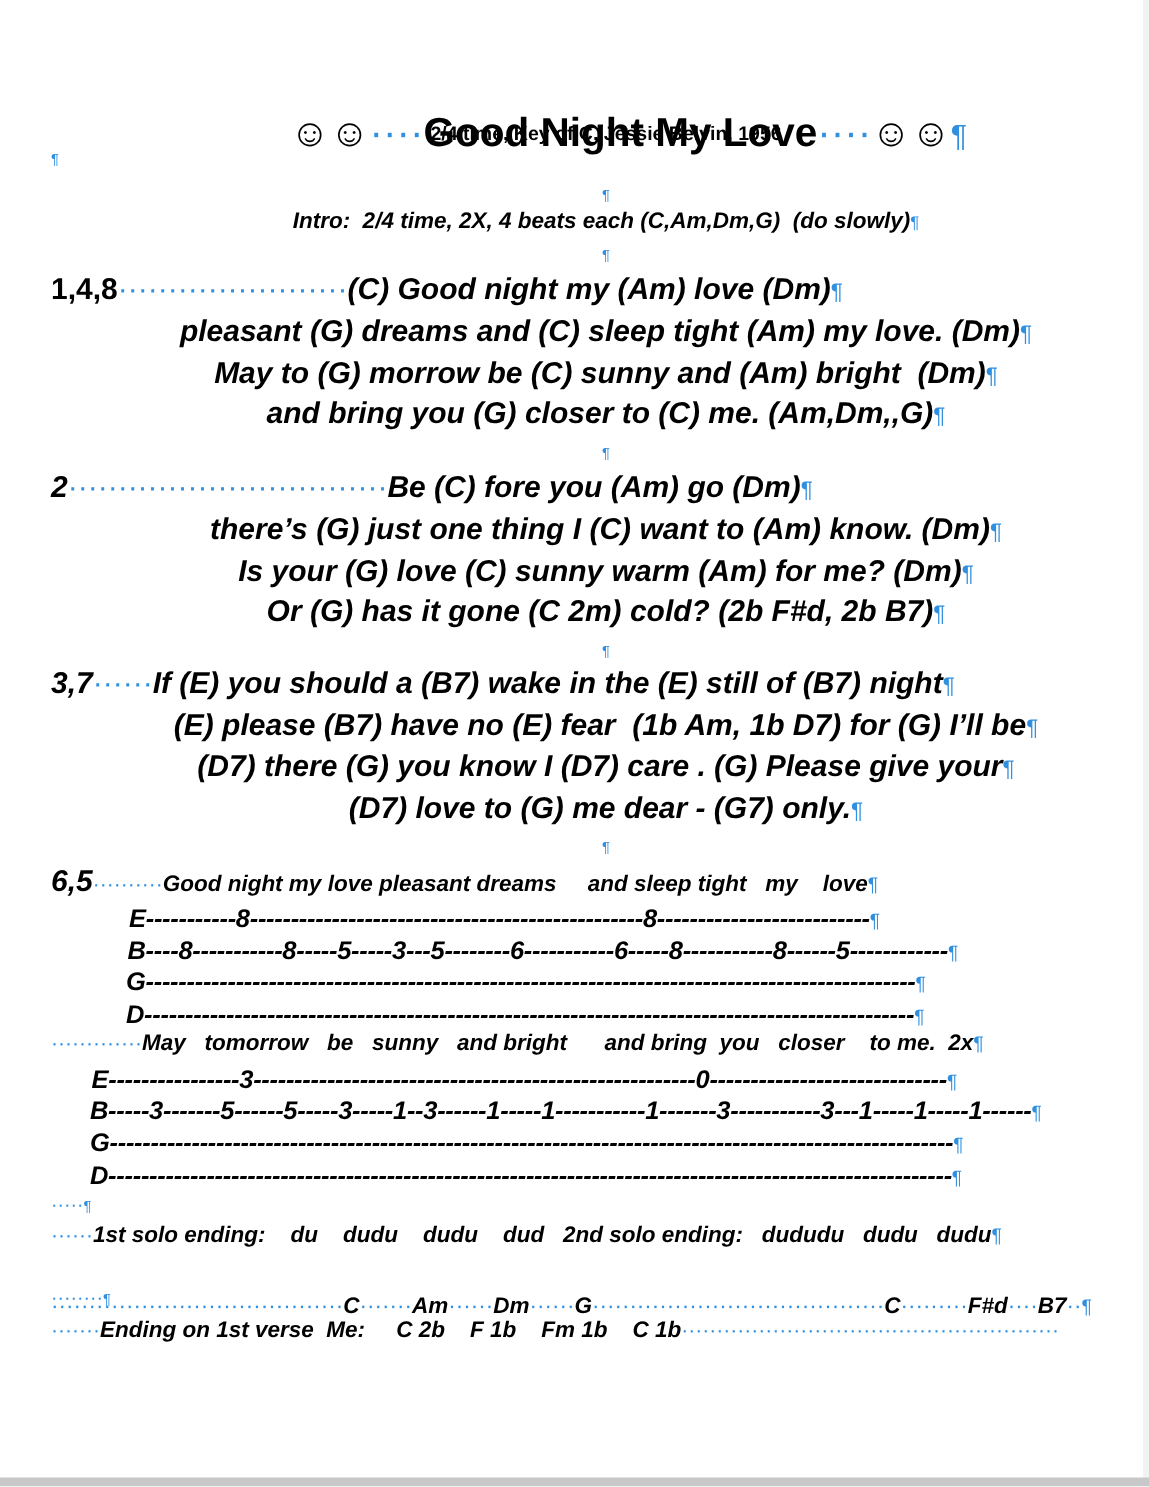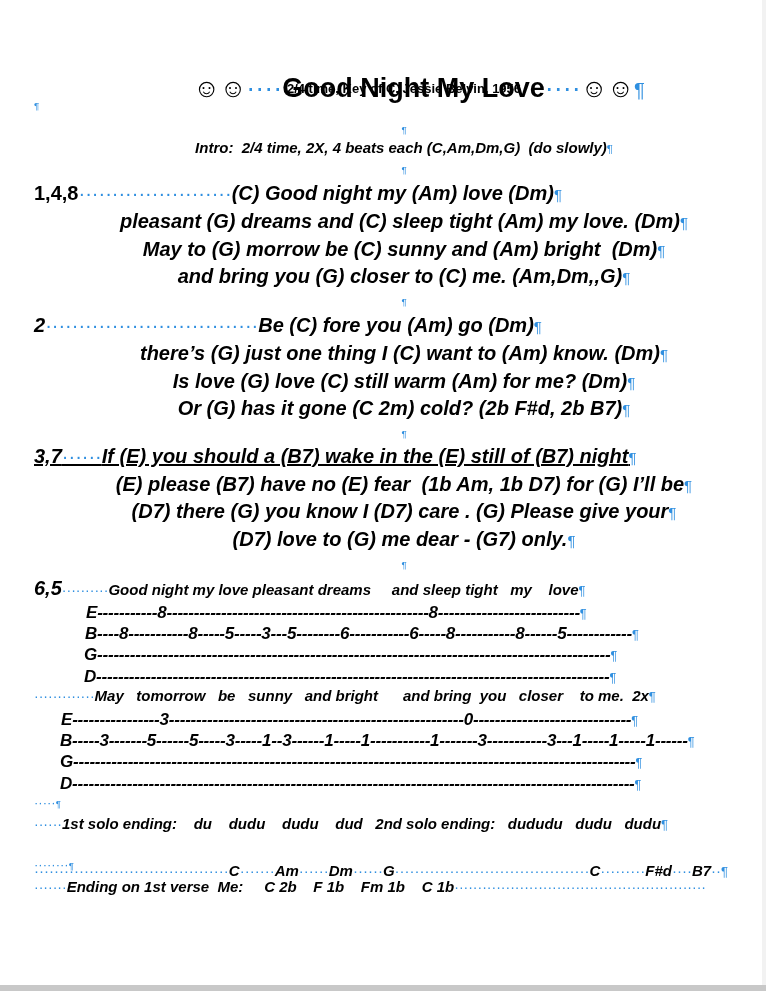--- a/index.html
+++ b/index.html
@@ -46,28 +46,28 @@
     <div class="line lyric center" style="top:211px;"><span>pleasant (G) dreams and (C) sleep tight (Am) my love. (Dm)</span><span class="pil">¶</span></div>
     <div class="line lyric center" style="top:239px;"><span>May to (G) morrow be (C) sunny and (Am) bright  (Dm)</span><span class="pil">¶</span></div>
     <div class="line lyric center" style="top:266px;"><span>and bring you (G) closer to (C) me. (Am,Dm,,G)</span><span class="pil">¶</span></div>
   </div>
 
   <div class="line center" style="top:294px; font-size:13px;"><span class="pil">¶</span></div>
 
   <div>
     <div class="line lyric" style="left:20px; top:315px;"><span>2</span><span class="dots">································</span><span>Be (C) fore you (Am) go (Dm)</span><span class="pil">¶</span></div>
     <div class="line lyric center" style="top:343px;"><span>there’s (G) just one thing I (C) want to (Am) know. (Dm)</span><span class="pil">¶</span></div>
-    <div class="line lyric center" style="top:371px;"><span>Is love (G) love (C) still warm (Am) for me? (Dm)</span><span class="pil">¶</span></div>
+    <div class="line lyric center" style="top:371px;"><span>Is your (G) love (C) sunny warm (Am) for me? (Dm)</span><span class="pil">¶</span></div>
     <div class="line lyric center" style="top:398px;"><span>Or (G) has it gone (C 2m) cold? (2b F#d, 2b B7)</span><span class="pil">¶</span></div>
   </div>
 
   <div class="line center" style="top:426px; font-size:13px;"><span class="pil">¶</span></div>
 
   <div>
-    <div class="line lyric" style="left:20px; top:446px;text-decoration:underline;"><span>3,7</span><span class="dots">······</span><span>If (E) you should a (B7) wake in the (E) still of (B7) night</span><span class="pil">¶</span></div>
+    <div class="line lyric" style="left:20px; top:446px;"><span>3,7</span><span class="dots">······</span><span>If (E) you should a (B7) wake in the (E) still of (B7) night</span><span class="pil">¶</span></div>
     <div class="line lyric center" style="top:474px;"><span>(E) please (B7) have no (E) fear  (1b Am, 1b D7) for (G) I’ll be</span><span class="pil">¶</span></div>
     <div class="line lyric center" style="top:501px;"><span>(D7) there (G) you know I (D7) care . (G) Please give your</span><span class="pil">¶</span></div>
     <div class="line lyric center" style="top:529px;"><span>(D7) love to (G) me dear - (G7) only.</span><span class="pil">¶</span></div>
   </div>
 
   <div class="line center" style="top:557px; font-size:13px;"><span class="pil">¶</span></div>
 
   <div>
     <div class="line" style="left:20px; top:578px;"><span class="lyric">6,5</span><span class="dots" style="font-size:14px;">··········</span><span class="tabtxt">Good night my love pleasant dreams     and sleep tight   my    love</span><span class="pil" style="font-size:13px;">¶</span></div>
     <div class="line tab" style="left:72px; top:604px;"><span>E-----------8------------------------------------------------8--------------------------</span><span class="pil">¶</span></div>

